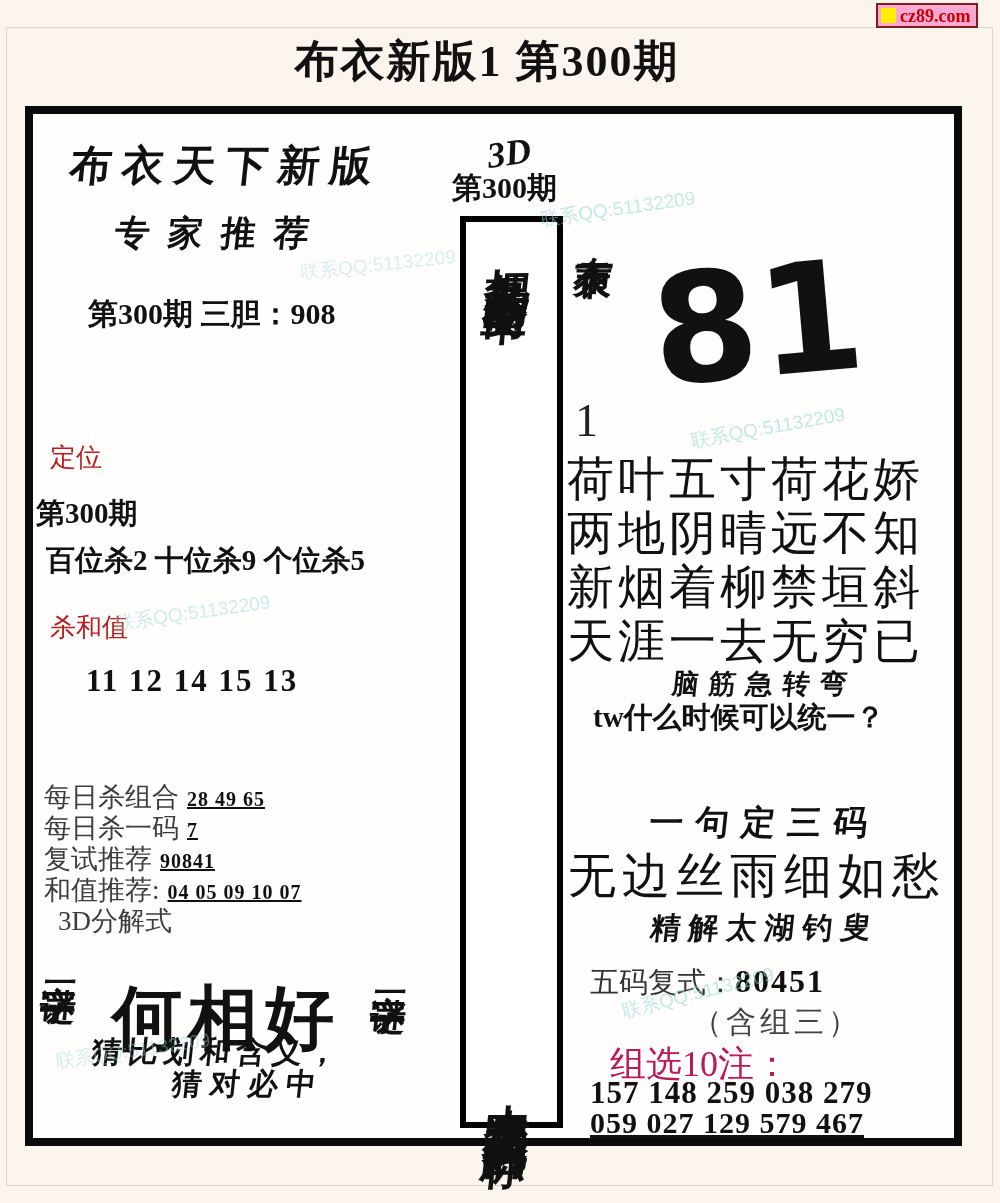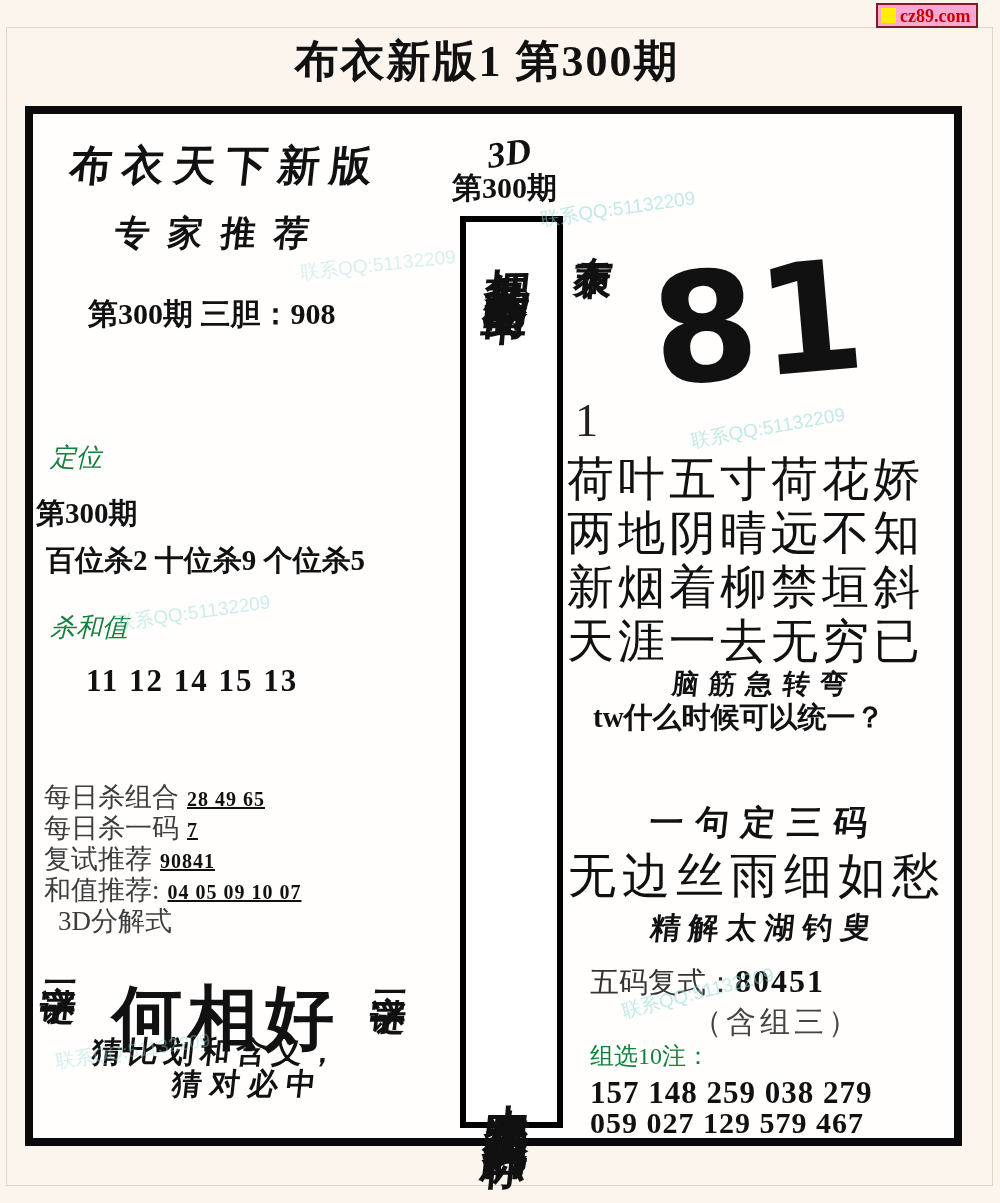--- a/index.html
+++ b/index.html
@@ -28,21 +28,21 @@
     left:0; top:32px; width:880px; text-align:center;
     font-size:44px; font-weight:700; letter-spacing:2px; z-index:2;margin-left:47px;
   }
   
   .card {
     left:25px; top:106px; width:921px; height:1024px;
     border:8px solid #0a0a0a; background:#fffefd; z-index:1;
   }
   .callig { font-weight:700; transform:skewX(-6deg); }
   .vert { writing-mode:vertical-rl; text-orientation:upright; }
-  .gray { color:#15803d;font-style:italic; }
+  .gray { color:#b91c1c; }
   
   .brand { left:37px; top:24px; font-size:42px; letter-spacing:10px; }
   .subtitle { left:82px; top:96px; font-size:35px; letter-spacing:18px; }
   .sandan { left:55px; top:180px; font-size:30px; font-weight:700; }
   .dingwei-label { left:17px; top:326px; font-size:26px; }
   .dingwei-period { left:3px; top:380px; font-size:29px; font-weight:700; }
   .dingwei-kill { left:13px; top:427px; font-size:29px; font-weight:700; }
   .shahezhi-label { left:17px; top:496px; font-size:26px; }
   .shahezhi-values { left:53px; top:549px; font-size:31px; font-weight:700; letter-spacing:2px; }
   .daily { left:11px; top:665px; }
@@ -73,23 +73,23 @@
   .poem { left:534px; top:338px; width:400px; font-size:47px; line-height:54px; letter-spacing:4px; white-space:nowrap; }
   .bt-title { left:534px; top:552px; width:395px; text-align:center; font-size:27px; letter-spacing:10px; }
   .bt-q { left:560px; top:584px; font-size:29px; font-weight:700; }
   .st-title { left:534px; top:686px; width:395px; text-align:center; font-size:34px; letter-spacing:12px; }
   .sentence { left:535px; top:730px; font-size:48px; letter-spacing:6px; white-space:nowrap; }
   .taihu { left:534px; top:794px; width:395px; text-align:center; font-size:30px; letter-spacing:8px; }
   .fc-row { left:557px; top:849px; display:flex; align-items:baseline; }
   .fc-row .lb { font-size:29px; color:#333; }
   .fc-row .vl { font-size:32px; font-weight:700; letter-spacing:2px; }
   .fc-note { left:659px; top:888px; font-size:30px; color:#444; letter-spacing:4px; }
-  .zx-label { left:557px; top:926px; font-size:24px; color:#15803d; }
+  .zx-label { left:577px; top:926px; font-size:36px; color:#be185d; }
   .zx-line1 { left:557px; top:961px; font-size:31px; font-weight:700; letter-spacing:1px; }
-  .zx-line2 { left:557px; top:992px; font-size:30px; font-weight:700; letter-spacing:1px; }
+  .zx-line2 { left:557px; top:992px; font-size:30px; font-weight:700; letter-spacing:1px;text-decoration:underline; }
   
   .wm { position:absolute; z-index:5; pointer-events:none;
     color:#8fd8d2; opacity:.55; font-size:19px;
     font-family:"Liberation Sans","DejaVu Sans",sans-serif; white-space:nowrap; }
 </style>
 </head>
 <body>
 
 <div class="abs page-border"></div>
 

